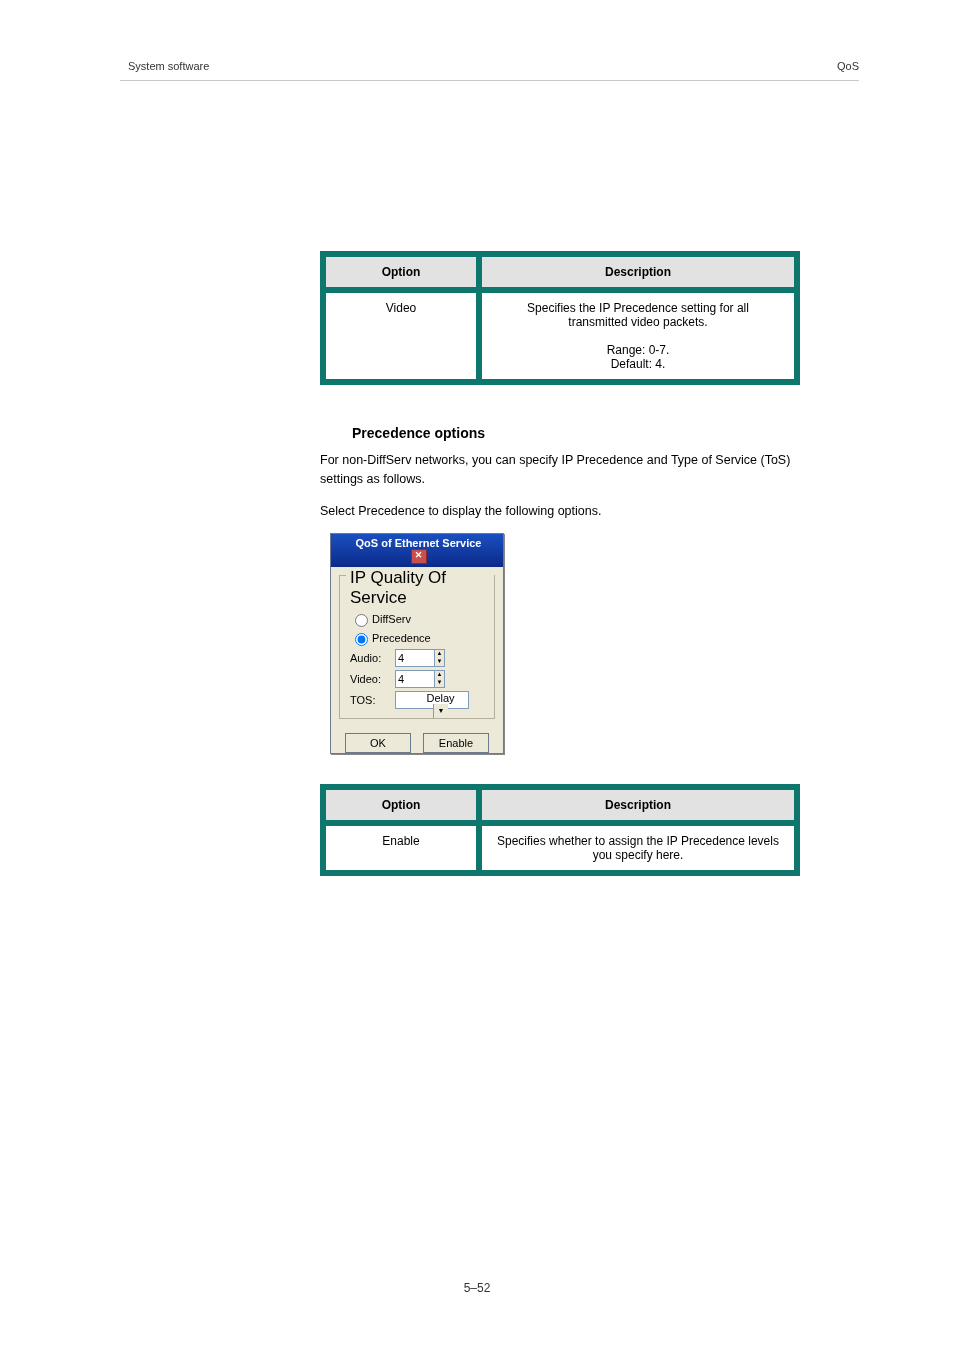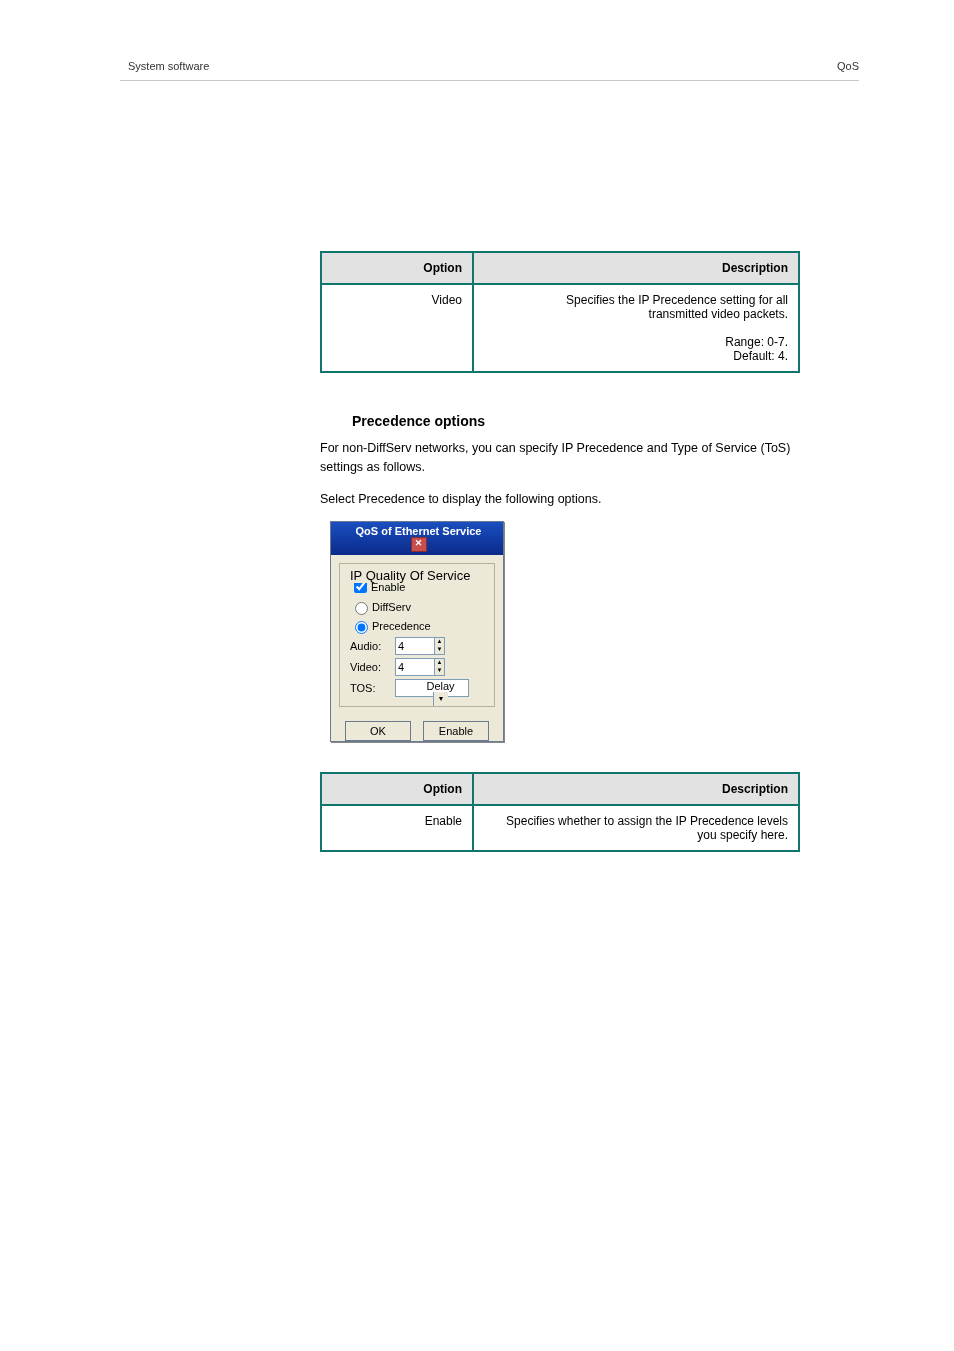--- a/index.html
+++ b/index.html
@@ -33,23 +33,23 @@
   .content {
     margin-left: 200px;
     margin-top: 170px;
   }
   table.opt {
     border-collapse: collapse;
     width: 480px;
     margin-bottom: 28px;
   }
   table.opt th, table.opt td {
-    border: 2px solid #0f766e;
+    border: 6px solid #0f766e;
     font-size: 12px;
-    text-align: right;
+    text-align: center;
     vertical-align: top;
     padding: 8px 10px;
   }
   table.opt th {
     background: #e2e2e2;
     font-weight: bold;
   }
   table.opt th.c1, table.opt td.c1 { width: 130px; }
   .h3 {
     font-weight: bold;
@@ -101,22 +101,21 @@
     border: 1px solid #b4b0a0;
     position: relative;
     font-size: 11px;
     color: #000;
   }
   .groupbox .legend {
     position: absolute;
     top: -8px; left: 6px;
     background: #ece9d8;
     padding: 0 4px;
-    font-size: 13px;
-    margin-top: 12px;
+    font-size: 17px;
   }
   .row {
     display: flex;
     align-items: center;
     margin: 3px 0;
     font-size: 11px;
   }
   .row label { width: 45px; }
   .chk, .rad { margin-right: 4px; }
   .spin {
@@ -298,13 +297,14 @@
       <tbody>
         <tr>
           <td class="c1">Enable</td>
           <td>Specifies whether to assign the IP Precedence levels you specify here.</td>
         </tr>
       </tbody>
     </table>
 
   </div>
 
+  <div class="footer">5–52</div>
 </div>
 
 </body></html>

